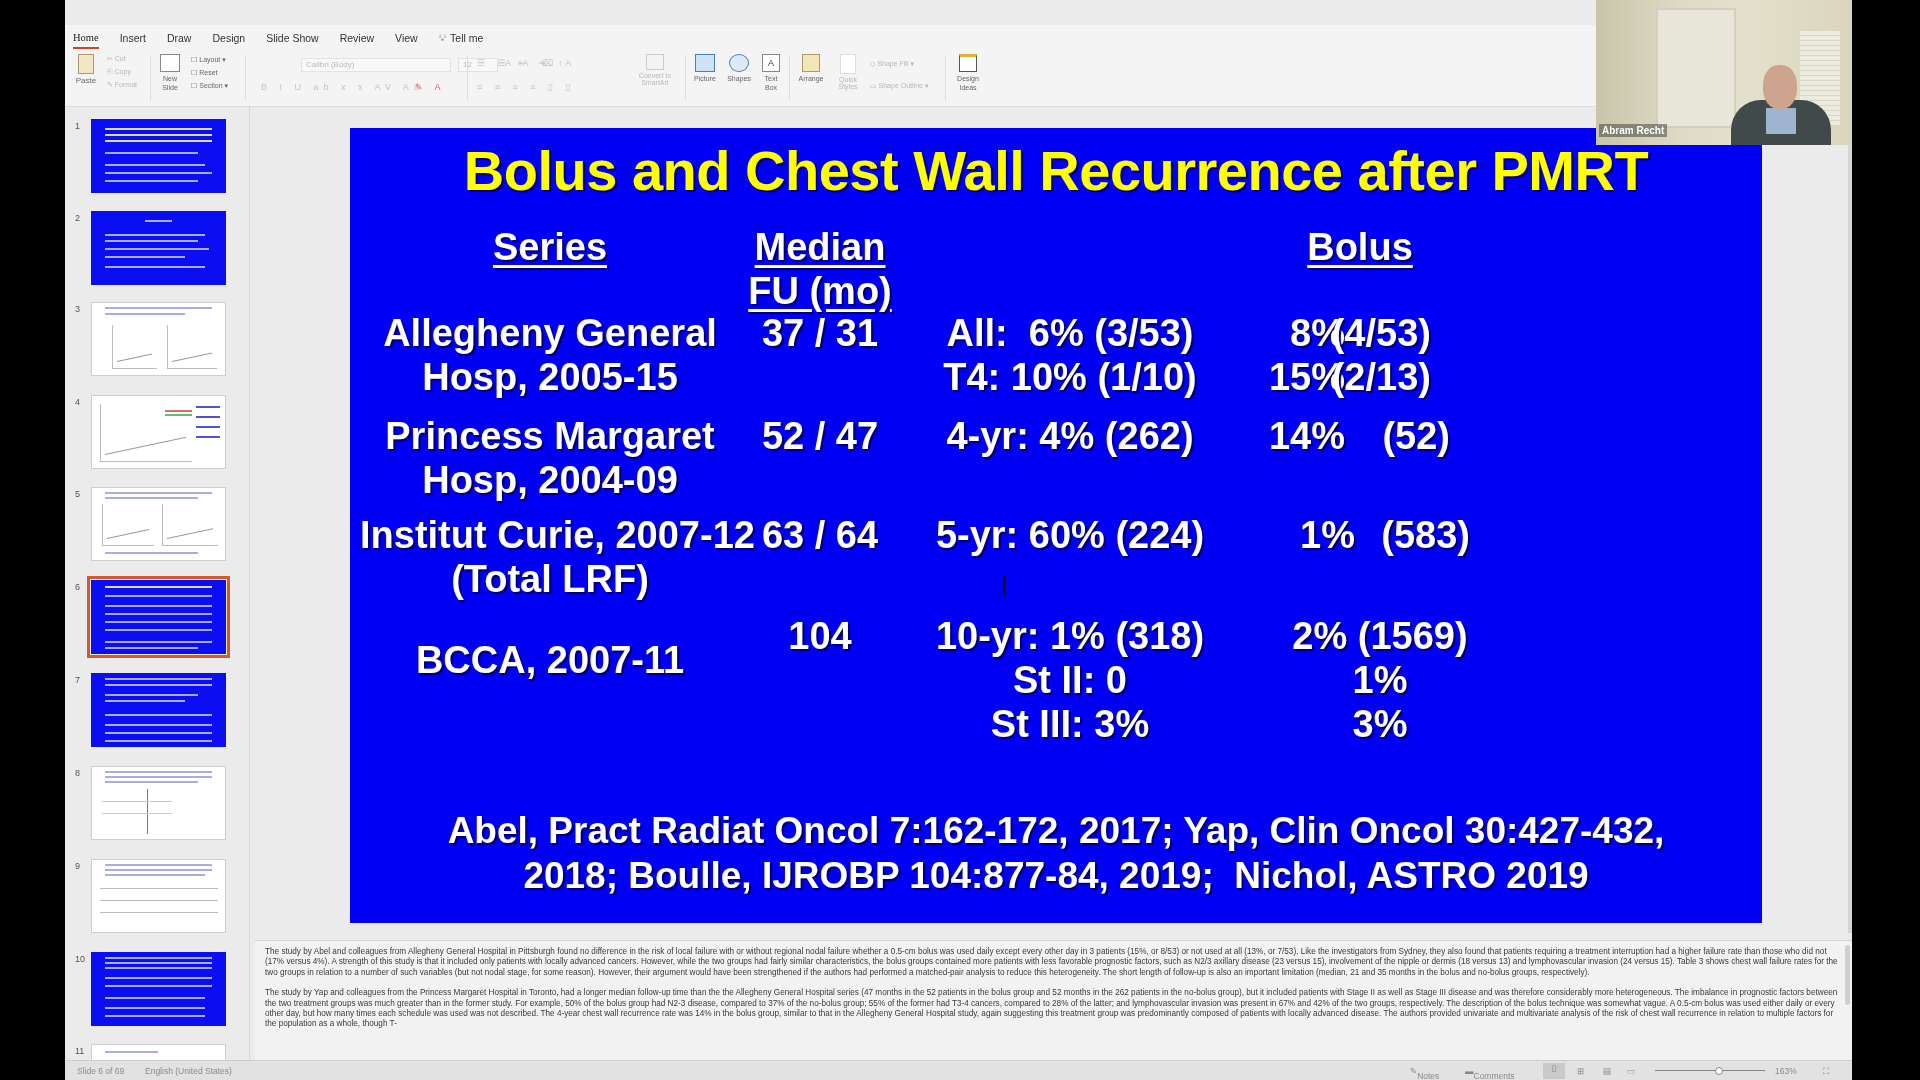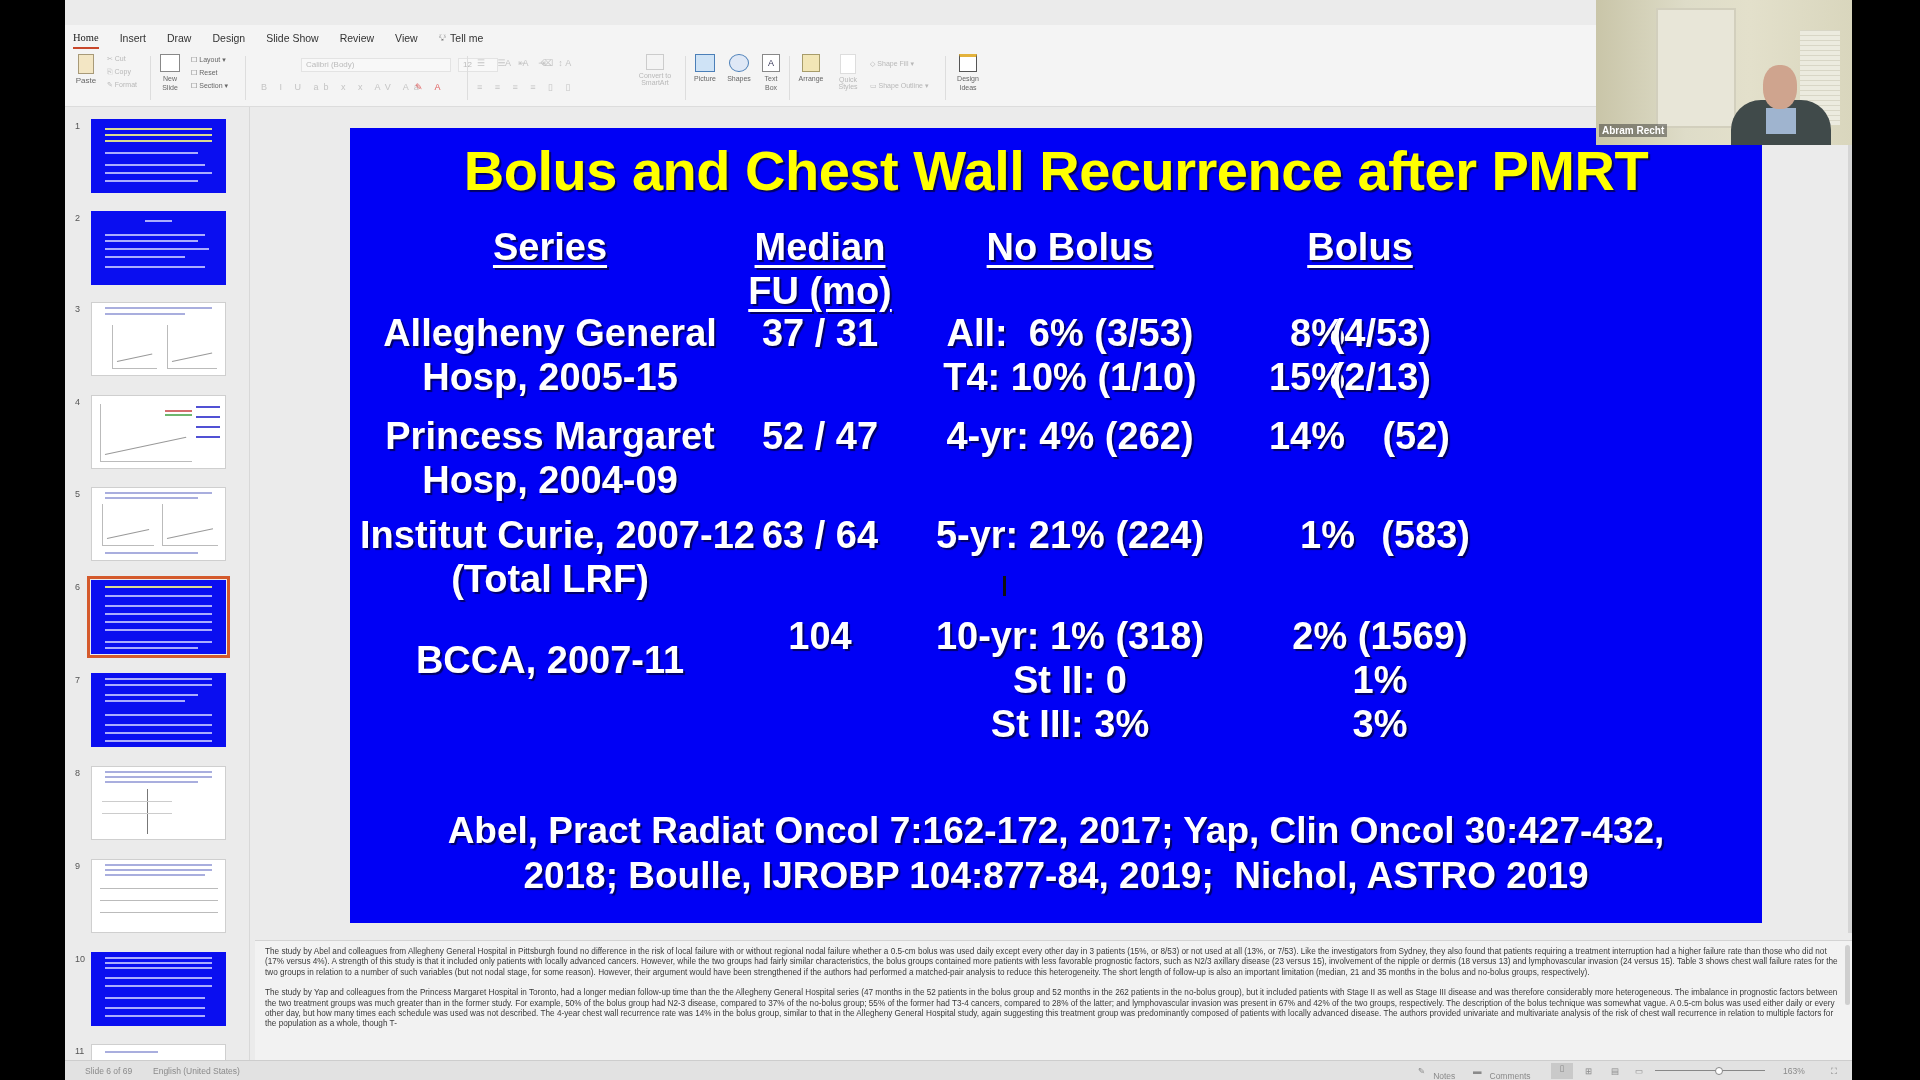--- a/index.html
+++ b/index.html
@@ -62,21 +62,21 @@
 
   .slidescroll { position: absolute; left: 1783px; top: 107px; width: 4px; height: 826px; background: #d5d5d5; }
 
   
   .notes { position: absolute; left: 190px; top: 940px; width: 1597px; height: 120px; background: #f2f2f2; border-top: 1px solid #d3d3d3; padding: 6px 10px 0 10px; font-size: 8.2px; line-height: 10.4px; color: #3a3a3a; overflow: hidden; }
   .notes p { margin-bottom: 10px; }
   .notescroll { position: absolute; right: 2px; top: 4px; width: 5px; height: 60px; background: #cfcfcf; border-radius: 3px; }
 
   
   .status { position: absolute; left: 0; top: 1060px; width: 100%; height: 20px; background: #e2e2e2; border-top: 1px solid #cdcdcd; font-size: 8.5px; color: #8a8a8a; }
-  .status span { position: absolute; top: 5px; margin-left: 8px; }
+  .status span { position: absolute; top: 5px; }
   .zoomslider { position: absolute; left: 1580px; top: 9px; width: 110px; height: 1px; background: #888; }
   .zoomslider::after { content: ""; position: absolute; left: 60px; top: -3px; width: 6px; height: 6px; border-radius: 50%; background: #fff; border: 1px solid #888; }
 
   
   .webcam { position: absolute; left: 1596px; top: 0; width: 256px; height: 145px; background: linear-gradient(90deg, #c9c5a8 0%, #dedcc8 35%, #e3e0cb 60%, #d9d6bd 100%); overflow: hidden; }
   .webcam .door { position: absolute; left: 60px; top: 8px; width: 80px; height: 120px; background: #e8e6d8; border: 2px solid #d2cfbd; }
   .webcam .blind { position: absolute; right: 12px; top: 30px; width: 40px; height: 95px; background: repeating-linear-gradient(0deg, #ecebdf 0 4px, #d8d6c6 4px 5px); }
   .webcam .person-head { position: absolute; left: 167px; top: 65px; width: 34px; height: 44px; border-radius: 45%; background: #cfa48e; }
   .webcam .person-body { position: absolute; left: 135px; top: 100px; width: 100px; height: 60px; border-radius: 30px 30px 0 0; background: #404a4a; }
   .webcam .collar { position: absolute; left: 170px; top: 108px; width: 30px; height: 26px; background: #9fb4cf; }
@@ -293,21 +293,20 @@
   </div>
   <div class="thumbscroll"></div>
 
   <div class="canvas"></div>
   <div class="slide">
     <div class="slide-title">Bolus and Chest Wall Recurrence after PMRT</div>
 
     <div class="hdr" style="left:120px;width:160px">Series</div>
     <div class="hdr" style="left:390px;width:160px;white-space:pre">Median
 FU (mo)</div>
-    <div class="hdr" style="left:610px;width:220px">No Bolus</div>
     <div class="hdr" style="left:930px;width:160px">Bolus</div>
 
     <div class="cell" style="left:20px;width:360px;top:183px">Allegheny General
 Hosp, 2005-15</div>
     <div class="cell" style="left:390px;width:160px;top:183px">37 / 31</div>
     <div class="cell" style="left:570px;width:300px;top:183px">All:  6% (3/53)
 T4: 10% (1/10)</div>
     <div class="cell" style="left:895px;width:100px;top:183px;text-align:right">8%
 15%</div>
     <div class="cell" style="left:971px;width:110px;top:183px;text-align:right">(4/53)
@@ -316,21 +315,21 @@
     <div class="cell" style="left:20px;width:360px;top:286px">Princess Margaret
 Hosp, 2004-09</div>
     <div class="cell" style="left:390px;width:160px;top:286px">52 / 47</div>
     <div class="cell" style="left:570px;width:300px;top:286px">4-yr: 4% (262)</div>
     <div class="cell" style="left:895px;width:100px;top:286px;text-align:right">14%</div>
     <div class="cell" style="left:1010px;width:90px;top:286px;text-align:right">(52)</div>
 
     <div class="cell" style="left:10px;width:380px;top:385px">Institut Curie, 2007-12
 (Total LRF)</div>
     <div class="cell" style="left:390px;width:160px;top:385px">63 / 64</div>
-    <div class="cell" style="left:570px;width:300px;top:385px">5-yr: 21% (224)</div>
+    <div class="cell" style="left:570px;width:300px;top:385px">5-yr: 60% (224)</div>
     <div class="cell" style="left:895px;width:110px;top:385px;text-align:right">1%</div>
     <div class="cell" style="left:1010px;width:110px;top:385px;text-align:right">(583)</div>
 
     <div class="cell" style="left:20px;width:360px;top:510px">BCCA, 2007-11</div>
     <div class="cell" style="left:390px;width:160px;top:486px">104</div>
     <div class="cell" style="left:570px;width:300px;top:486px">10-yr: 1% (318)
 St II: 0
 St III: 3%</div>
     <div class="cell" style="left:920px;width:220px;top:486px">2% (1569)
 1%

